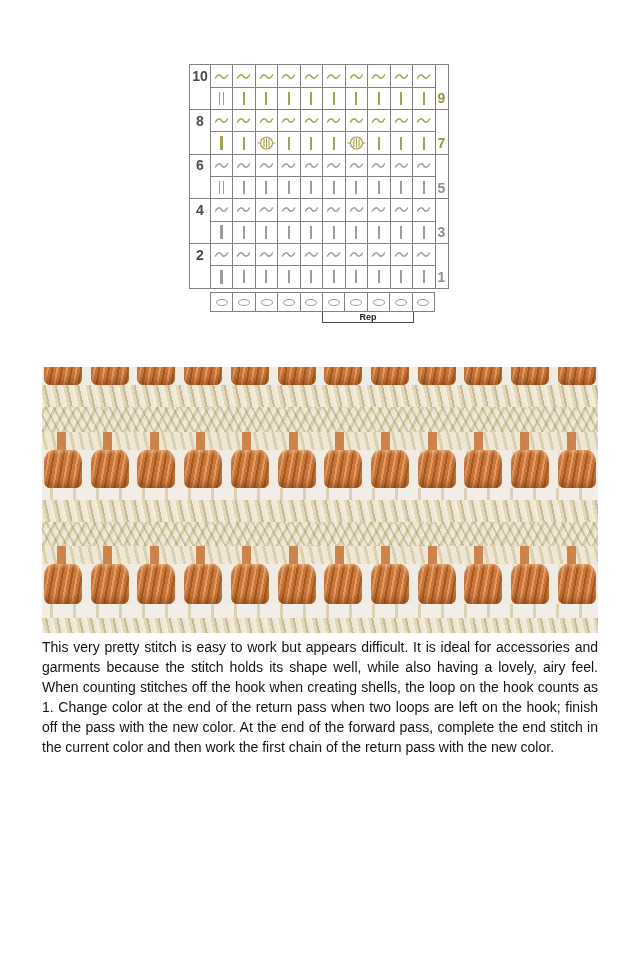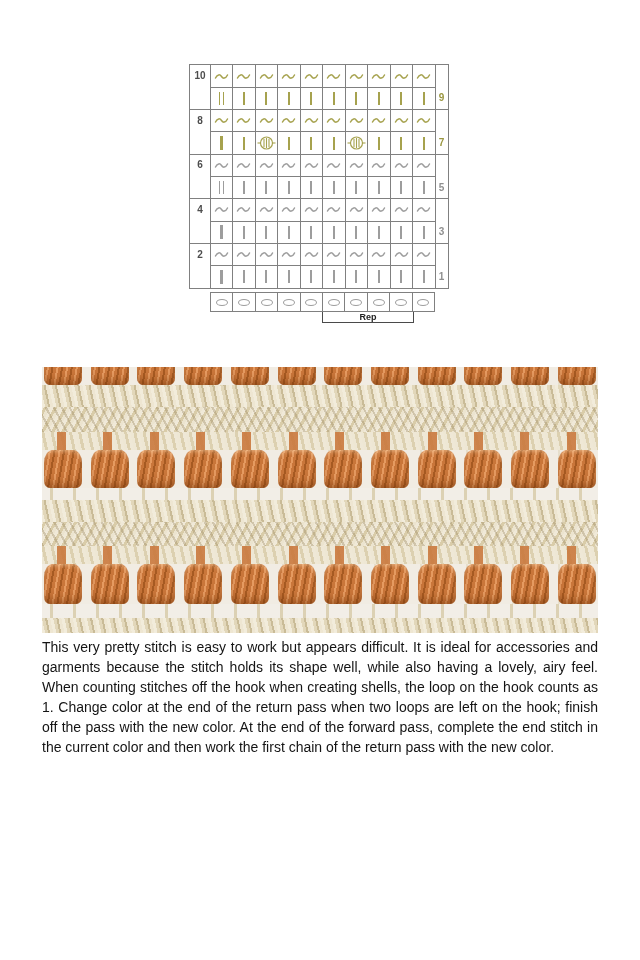--- a/index.html
+++ b/index.html
@@ -4,21 +4,21 @@
 <style>
   html,body{margin:0;padding:0;background:#ffffff;}
   .page{position:relative;width:640px;height:960px;background:#ffffff;overflow:hidden;
         font-family:"Liberation Sans",sans-serif;}
 
   
   .chart-wrap{position:absolute;left:189px;top:64px;width:262px;height:266px;}
   .chart-grid{position:absolute;left:0;top:0;width:258px;height:223px;
               border:1px solid var(--grid);background:#fff;}
   .gl{position:absolute;background:var(--grid);}
-  .rownum{position:absolute;font-size:10px;font-weight:700;text-align:center;line-height:10px;}
+  .rownum{position:absolute;font-size:14px;font-weight:700;text-align:center;line-height:10px;}
   .cell{position:absolute;display:flex;align-items:center;justify-content:center;}
   .found-strip{position:absolute;left:21px;top:228px;width:225px;height:20px;
                border:1px solid var(--grid);box-sizing:border-box;display:flex;background:#fff;}
   .found-cell{flex:1;display:flex;align-items:center;justify-content:center;
               border-right:1px solid var(--grid);}
   .found-cell:last-child{border-right:none;}
   .oval{width:12px;height:7px;border:1.4px solid var(--gray);border-radius:50%;box-sizing:border-box;}
   .rep-bracket{position:absolute;left:133px;top:248px;width:90px;height:10px;
                border-left:1px solid #4a4a4a;border-right:1px solid #4a4a4a;
                border-bottom:1px solid #4a4a4a;display:flex;align-items:center;justify-content:center;}

